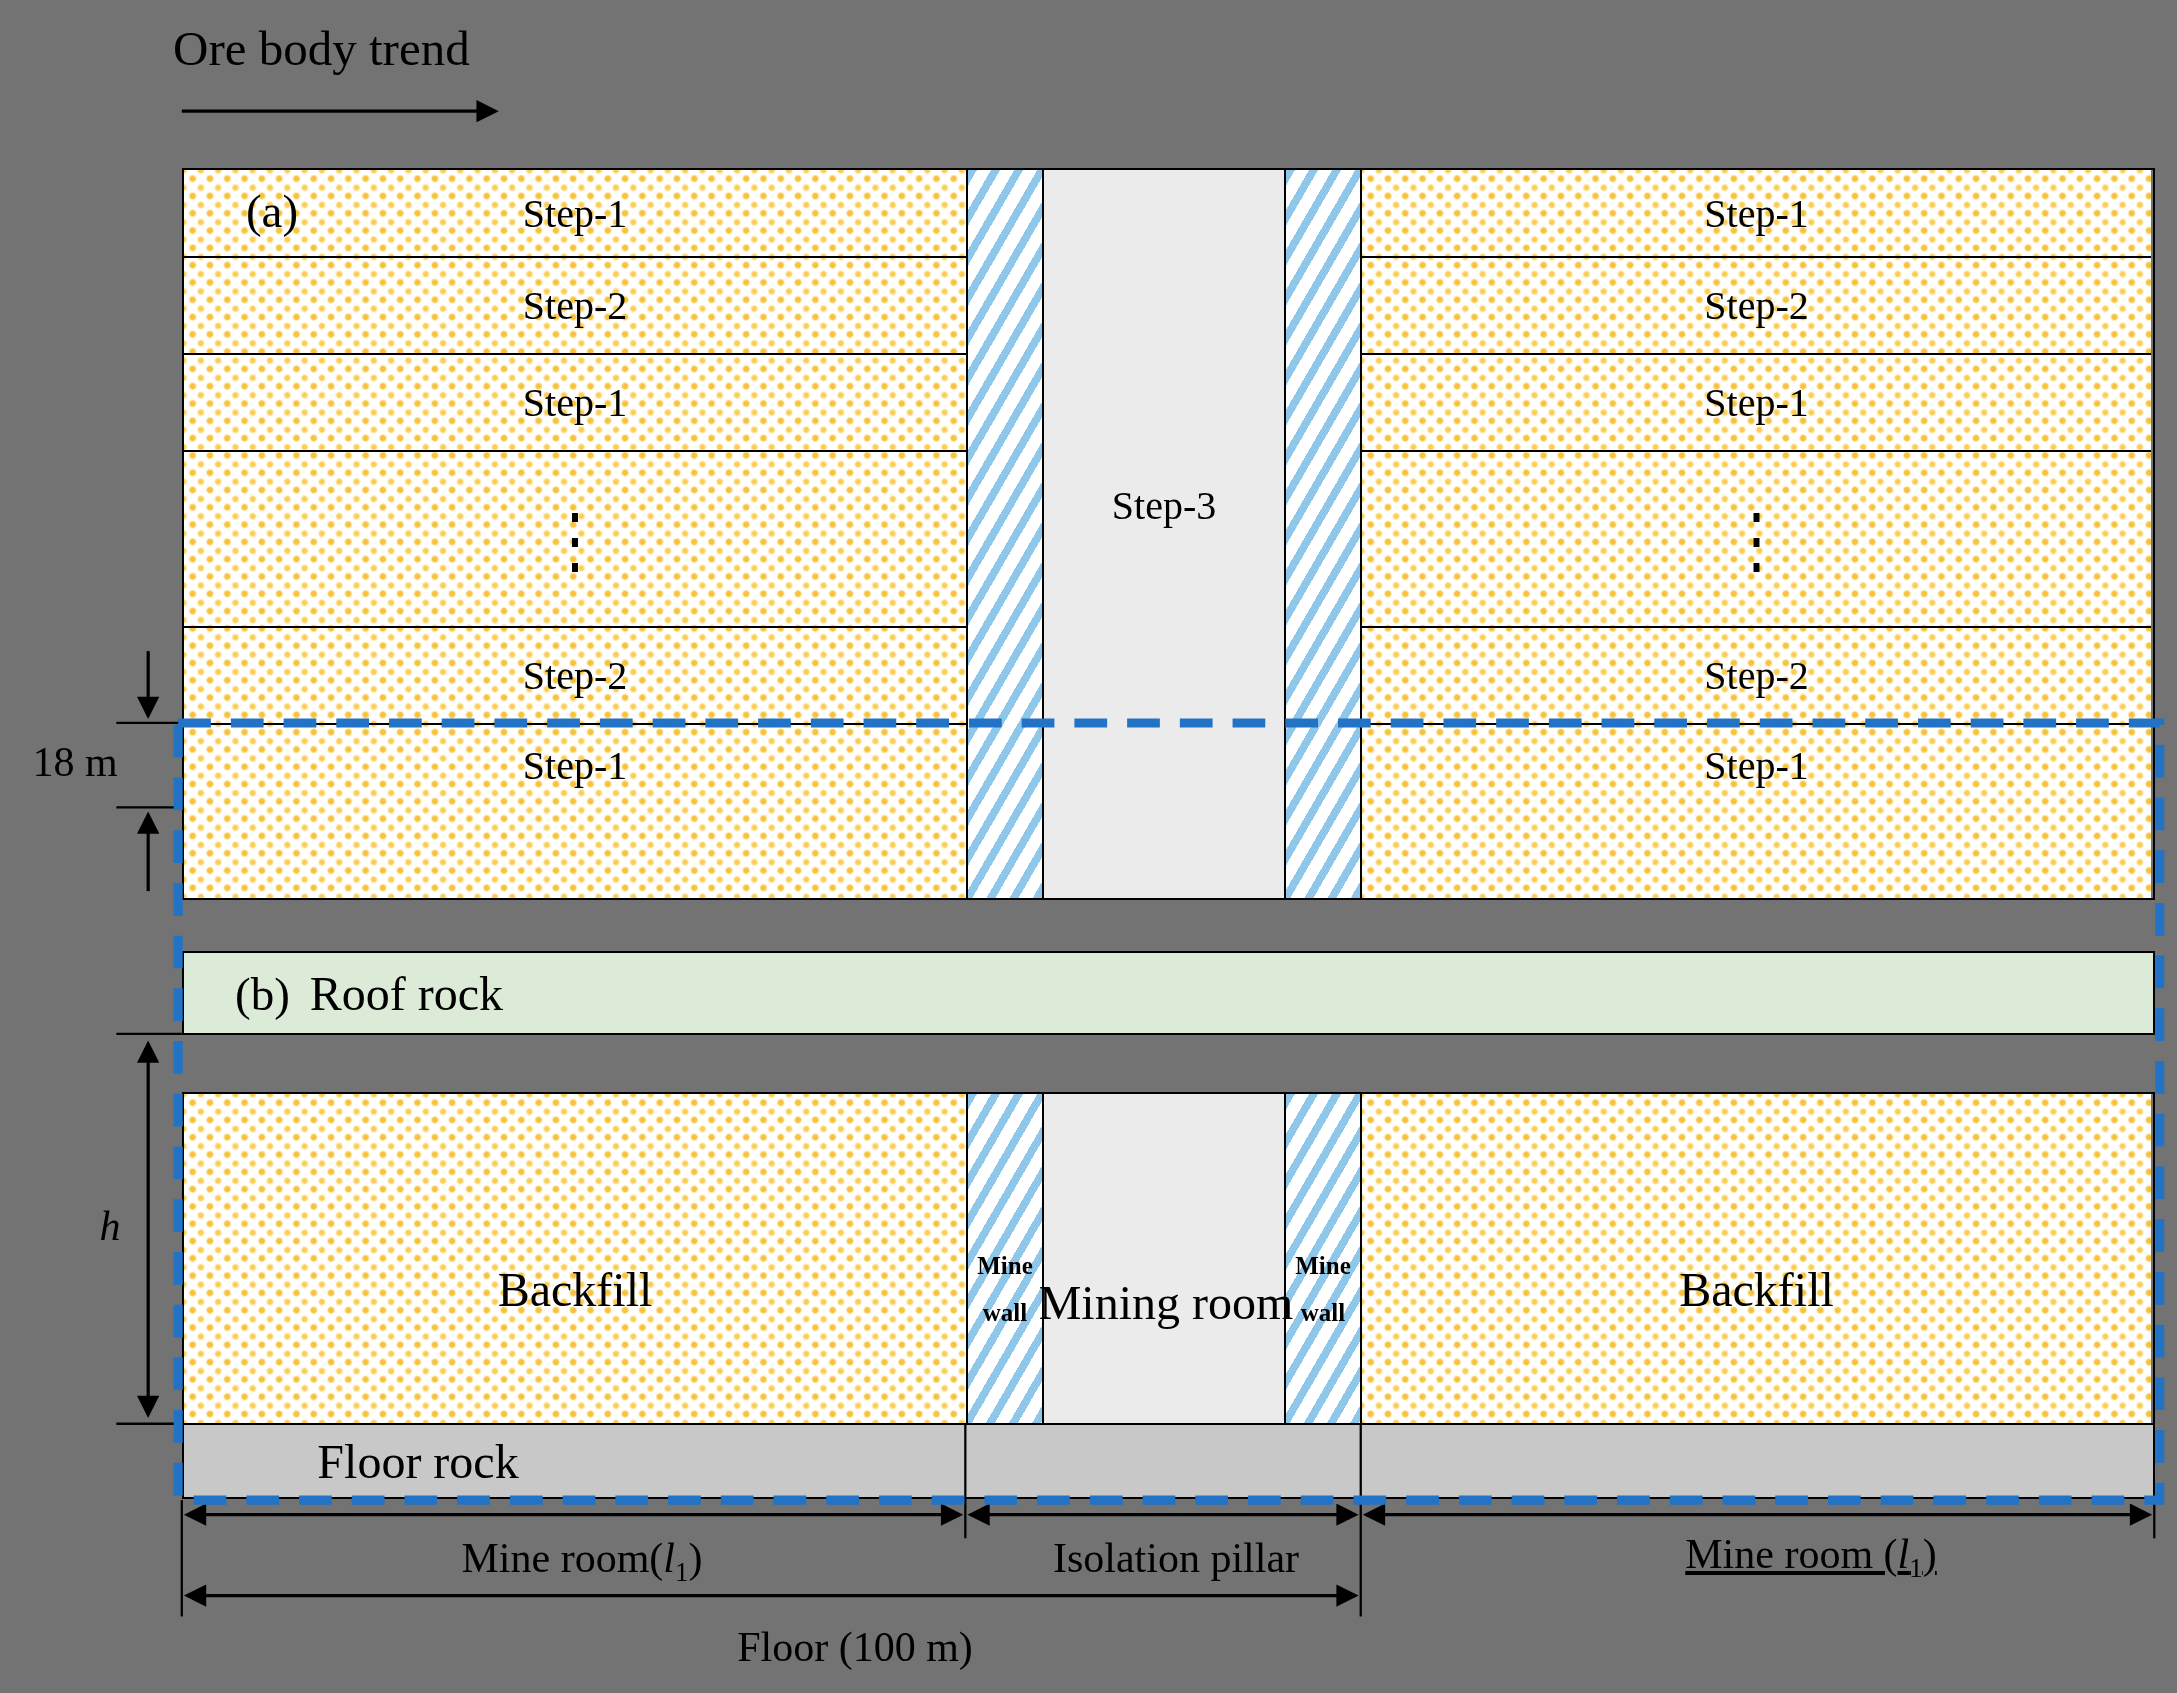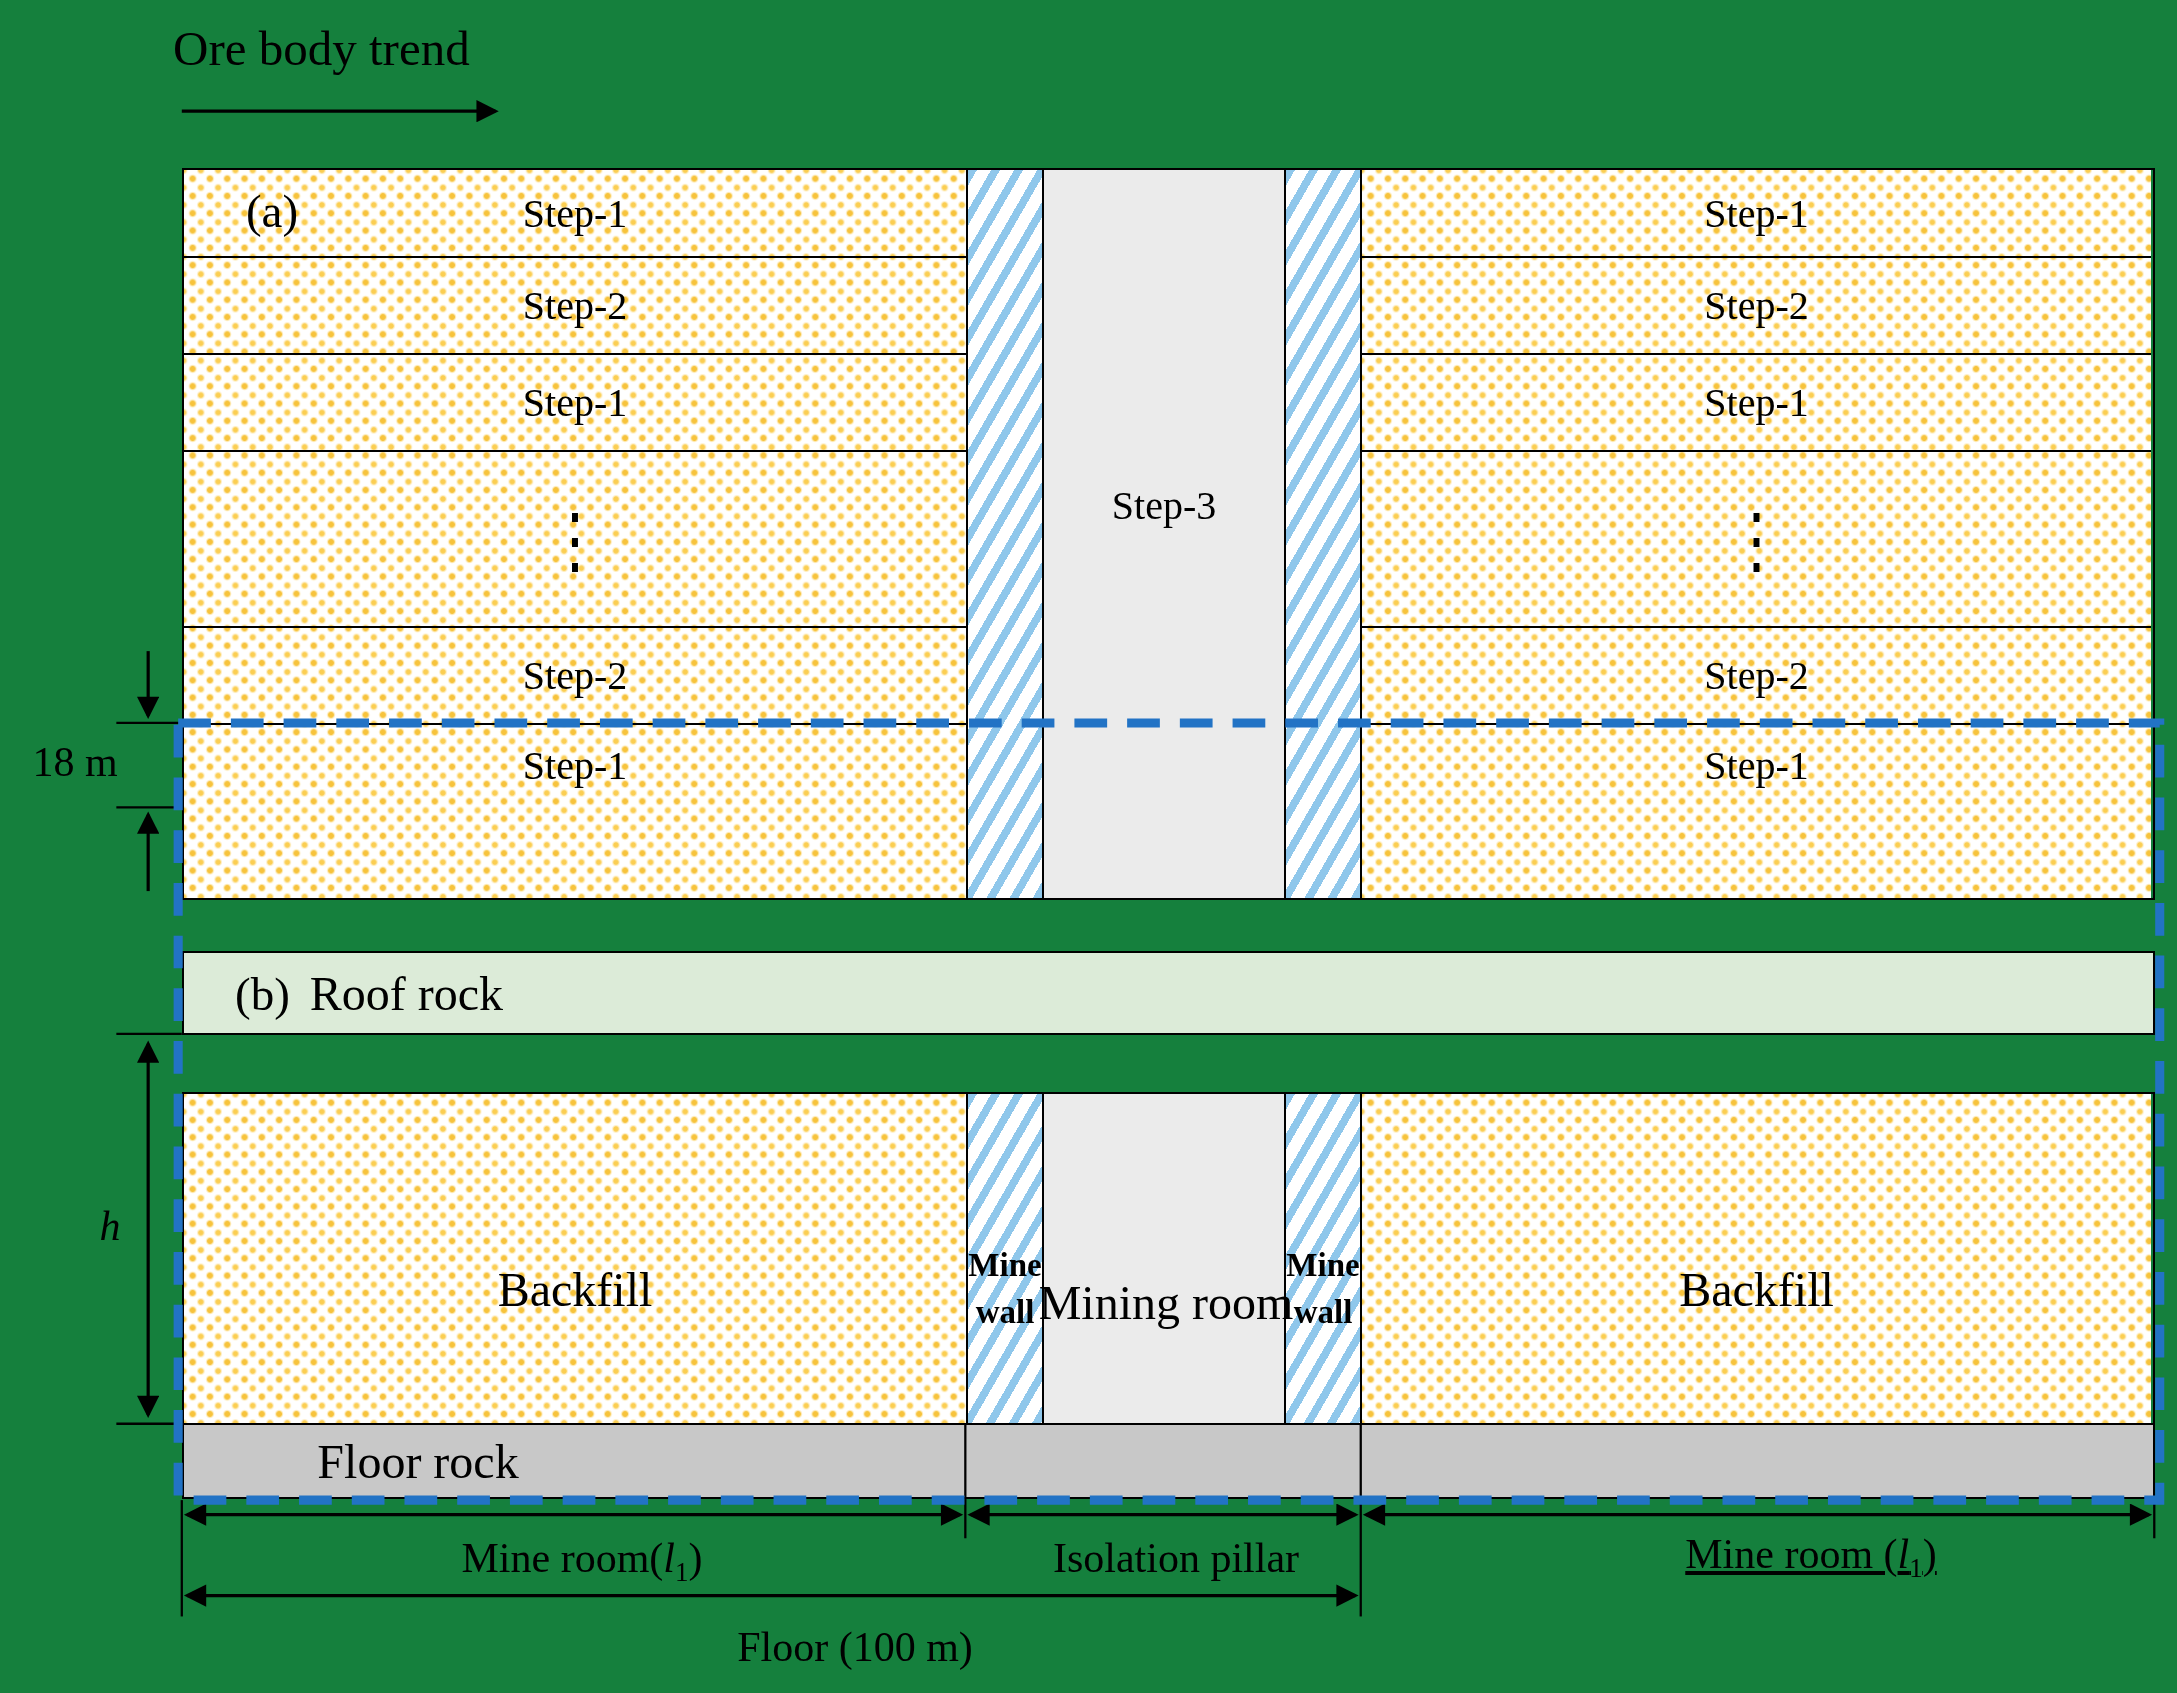--- a/index.html
+++ b/index.html
@@ -1,19 +1,19 @@
 <!DOCTYPE html>
 <html style="font-size:14.5px"><head>
 <meta charset="utf-8">
 <style>
   html,body{margin:0;padding:0;background:#ffffff;}
   #figure{
     position:relative;
     width:2177px;height:1694px;
-    background:#15803d;
+    background:#737373;
     font-family:"Liberation Serif","DejaVu Serif",serif;
     color:#000;
     overflow:hidden;
   }
   
   .backfill-pattern{
     background-color:#ffffff;
     background-image:
       radial-gradient(circle,#F7C33C 2.4px, rgba(252,211,100,.55) 3.3px, transparent 4.5px),
       radial-gradient(circle,#FBCE52 2.2px, rgba(252,211,100,.45) 3.1px, transparent 4.4px);
@@ -62,21 +62,21 @@
   .center{transform:translate(-50%,-50%);}
   .step-label{font-size:40px;}
   .ellipsis-glyph{
     font-family:"DejaVu Sans",sans-serif;
     font-size:58px;line-height:1;transform:scaleY(1.25);
   }
   .tag-label{font-size:47px;}
   .big-label{font-size:48px;}
   .dim-label{font-size:42px;}
   .mine-wall-label{
-    font-size:33px;font-weight:bold;line-height:47px;text-align:center;
+    font-size:25px;font-weight:bold;line-height:47px;text-align:center;
   }
   .italic{font-style:italic;}
   sub.vsub{font-size:27px;line-height:0;}
   #ore-trend-title{left:173px;top:20px;font-size:49px;}
   #roof-label-row{left:235px;top:966px;display:flex;align-items:center;gap:20px;}
 
   svg#overlay{position:absolute;left:0;top:0;z-index:20;pointer-events:none;}
 </style>
 </head>
 <body>

